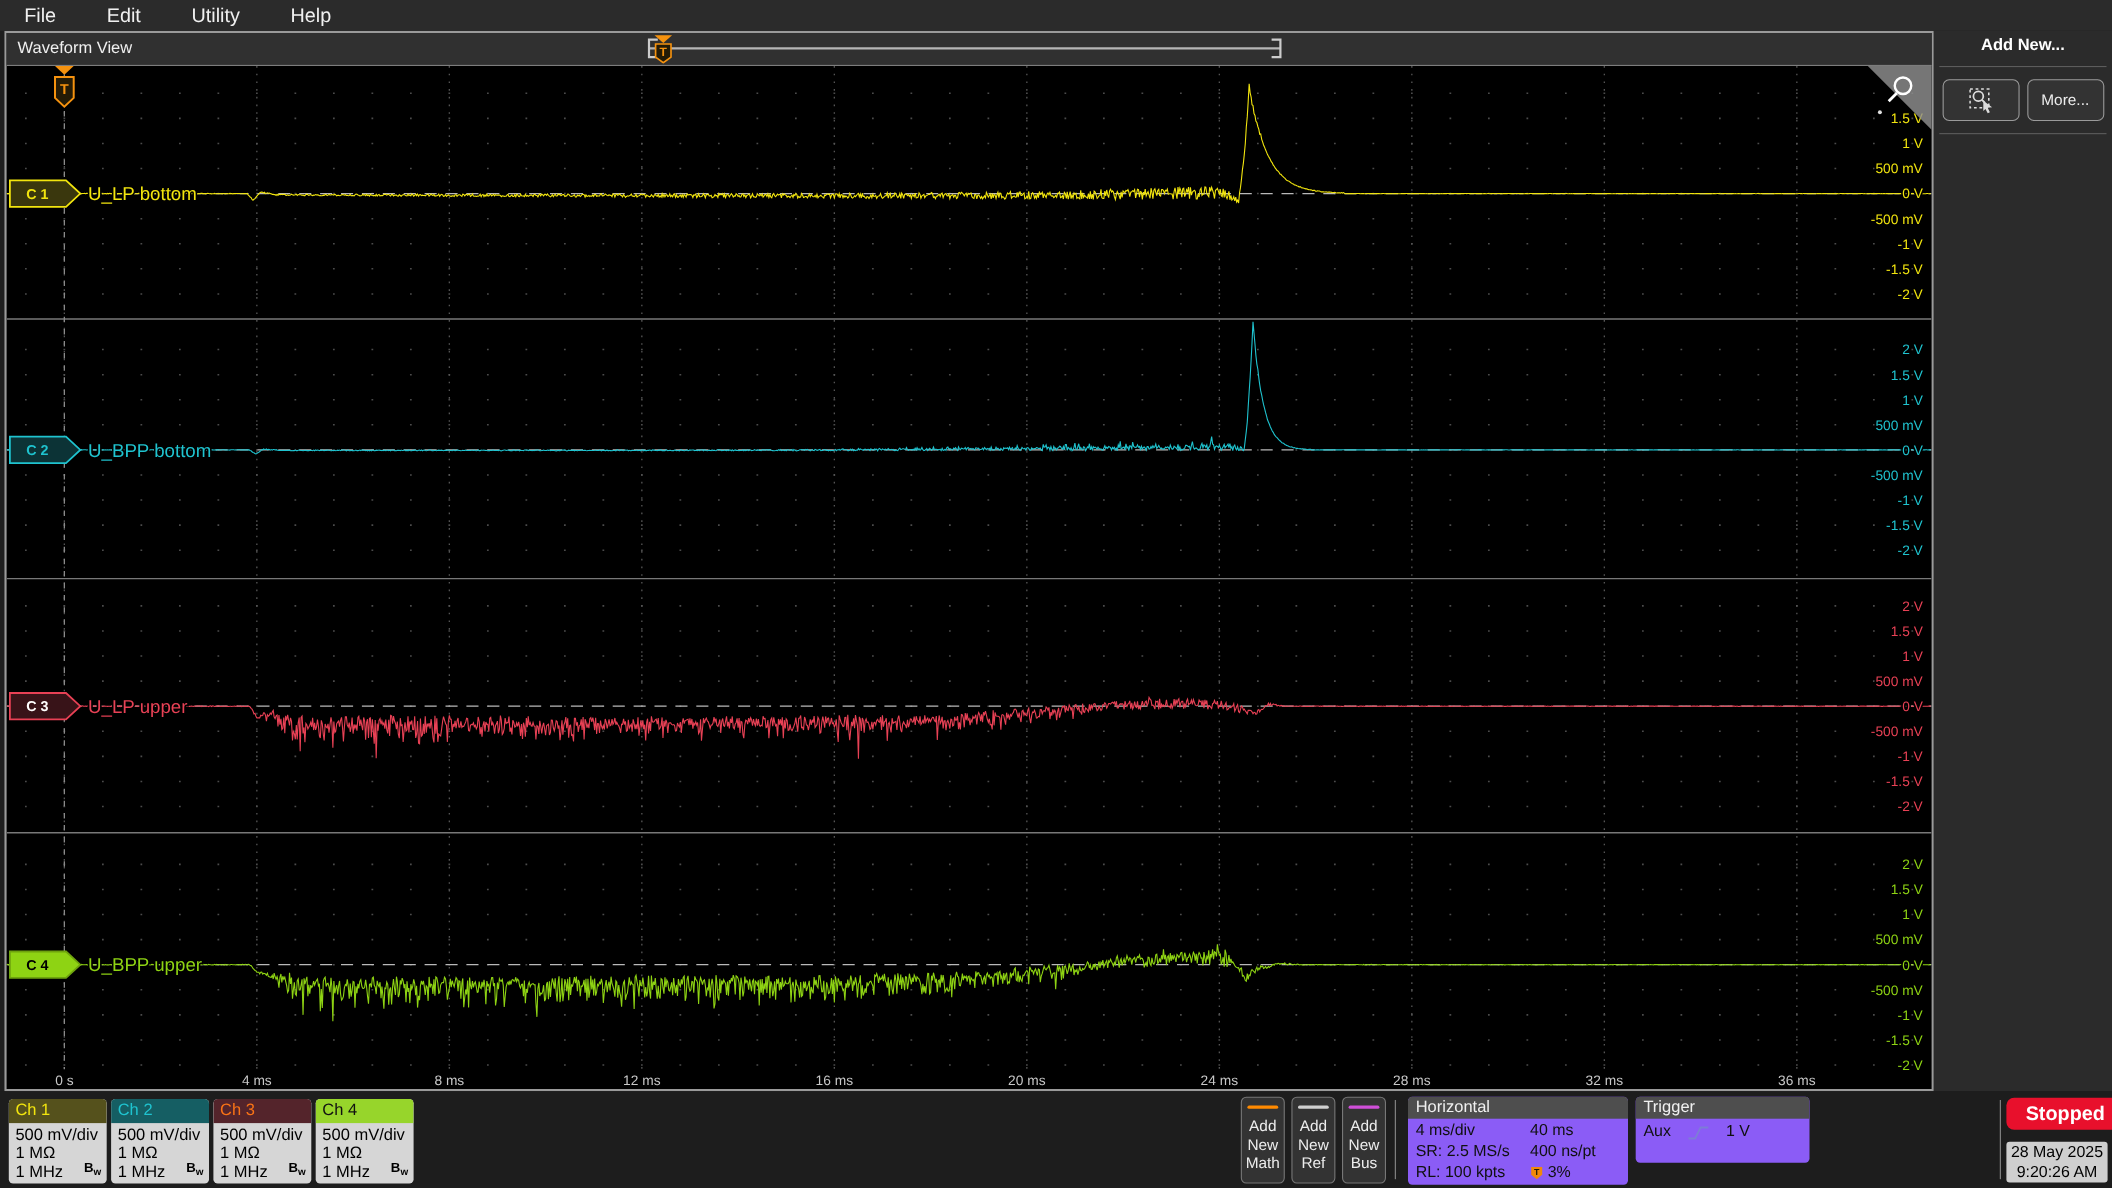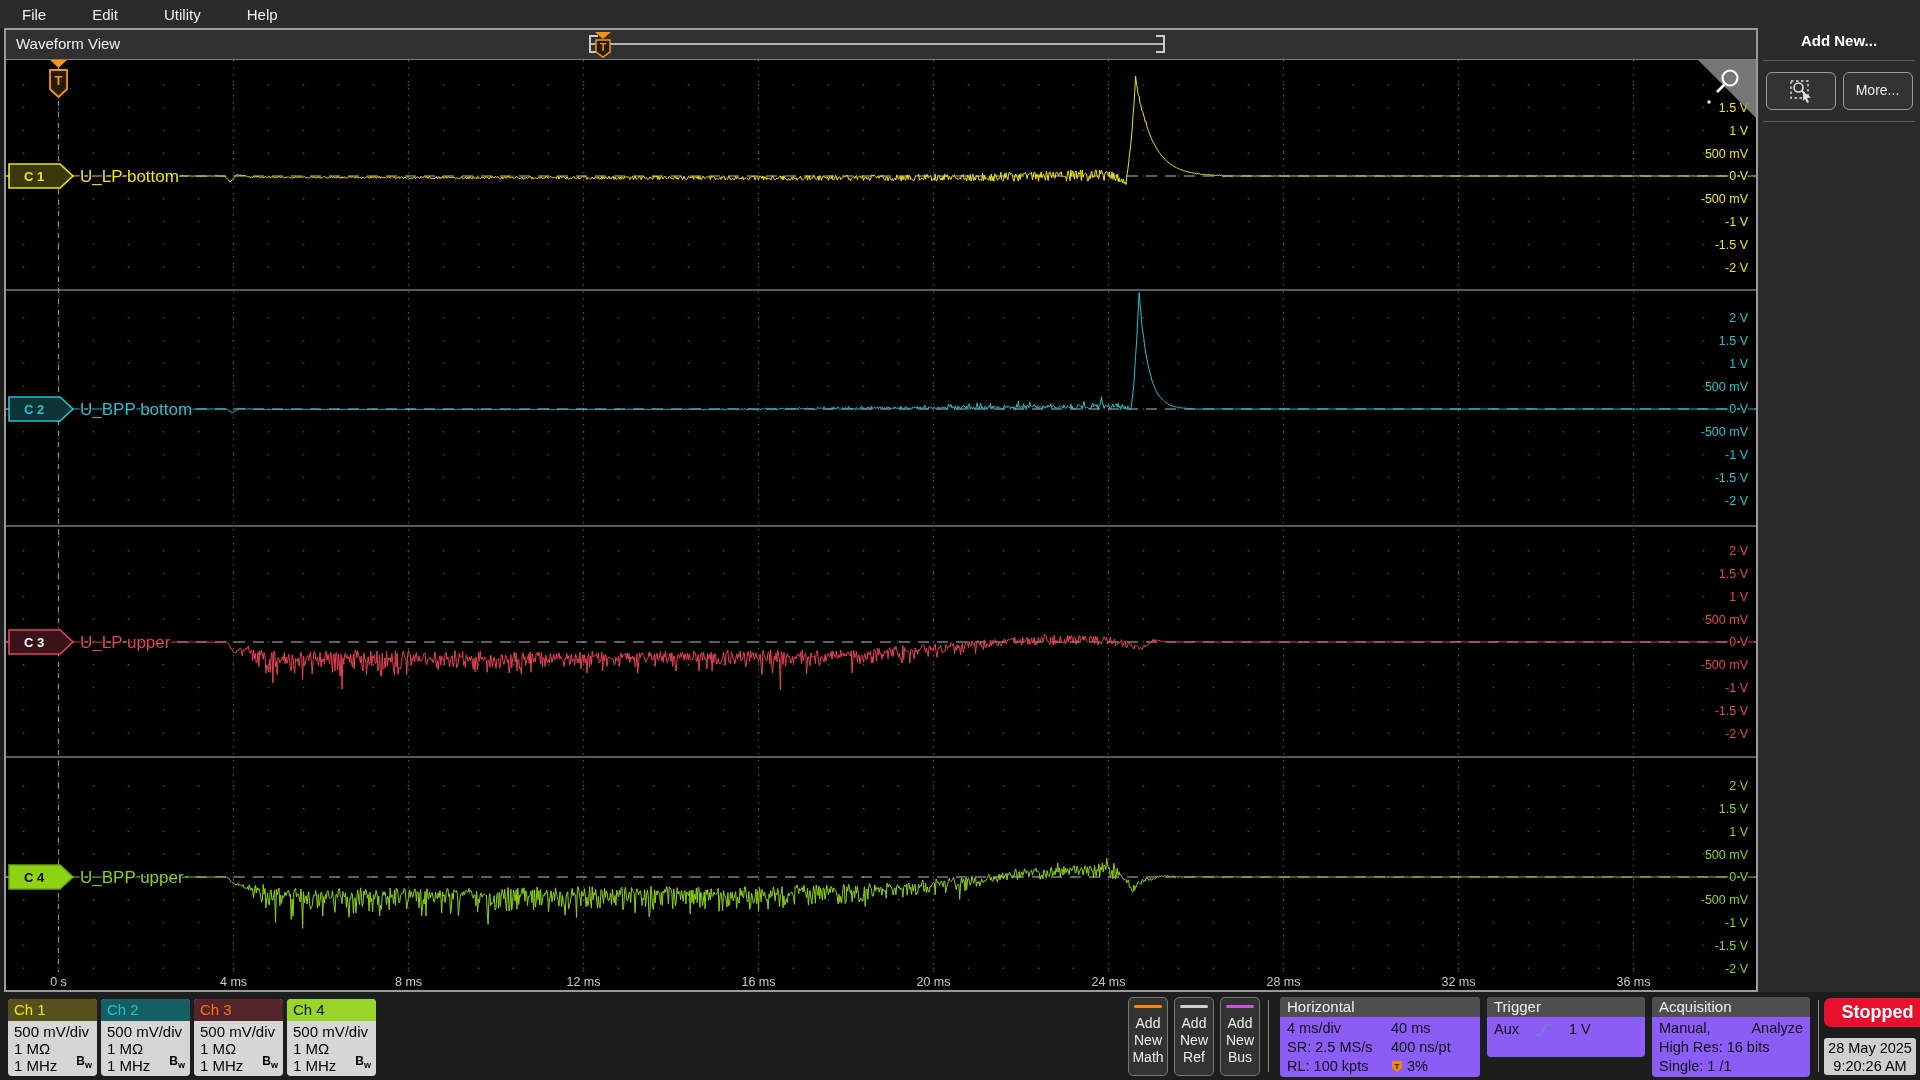--- a/index.html
+++ b/index.html
@@ -3,21 +3,21 @@
 <meta charset="utf-8">
 <style>
   html,body{margin:0;padding:0;}
   body{
     width:1920px;height:1080px;overflow:hidden;position:relative;
     background:#1e1e1e;font-family:"Liberation Sans",sans-serif;
     -webkit-font-smoothing:antialiased;
   }
   
   .menu-bar{position:absolute;left:0;top:0;width:1920px;height:28px;background:#2b2b2b;display:flex;align-items:center;gap:46px;padding-left:22px;box-sizing:border-box;z-index:5;}
-  .menu-item{color:#f0f0f0;font-size:15px;cursor:default;text-align:right;}
+  .menu-item{color:#f0f0f0;font-size:18px;cursor:default;text-align:right;}
   .logo{position:absolute;right:12px;top:1px;font-size:22px;font-weight:700;color:#ffffff;letter-spacing:.3px;}
   .logo .k{color:#14b9d4;}
   
   .wv{position:absolute;left:4px;top:28px;width:1754px;height:964px;background:#000;border:2px solid #9a9a9a;box-sizing:border-box;}
   .wv-header{position:relative;height:29px;background:#303030;border-bottom:1px solid #7d7d7d;}
   .wv-title{position:absolute;left:10px;top:5px;color:#f0f0f0;font-size:15px;}
   .overview{position:absolute;left:576px;top:1px;width:590px;height:27px;}
   .wv-plot{position:absolute;left:0;top:30px;width:1750px;height:930px;}
   #scope{width:1750px;height:930px;display:block;}
   
@@ -320,31 +320,20 @@
     <div class="info-hd">Trigger</div>
     <div class="tp-body">
       <span>Aux</span>
       <svg width="22" height="16" viewBox="0 0 22 16">
         <path d="M2 13 L8 13 L13 3 L20 3" fill="none" stroke="#7d7dd6" stroke-width="1.6"></path>
       </svg>
       <span>1 V</span>
     </div>
   </div>
 
-  <div class="info-panel" style="left:1652px;width:158px;height:80px;">
-    <div class="info-hd">Acquisition</div>
-    <div class="ap-body">
-      <div class="ap-row1">
-        <span>Manual,</span>
-        <span>Analyze</span>
-      </div>
-      <div>High Res: 16 bits</div>
-      <div>Single: 1 /1</div>
-    </div>
-  </div>
 
   <div class="vsep" style="left:1818px;"></div>
 
   <div class="stopped-btn">Stopped</div>
   <div class="datetime">
     <div>28 May 2025</div>
     <div>9:20:26 AM</div>
   </div>
 </div>
 

